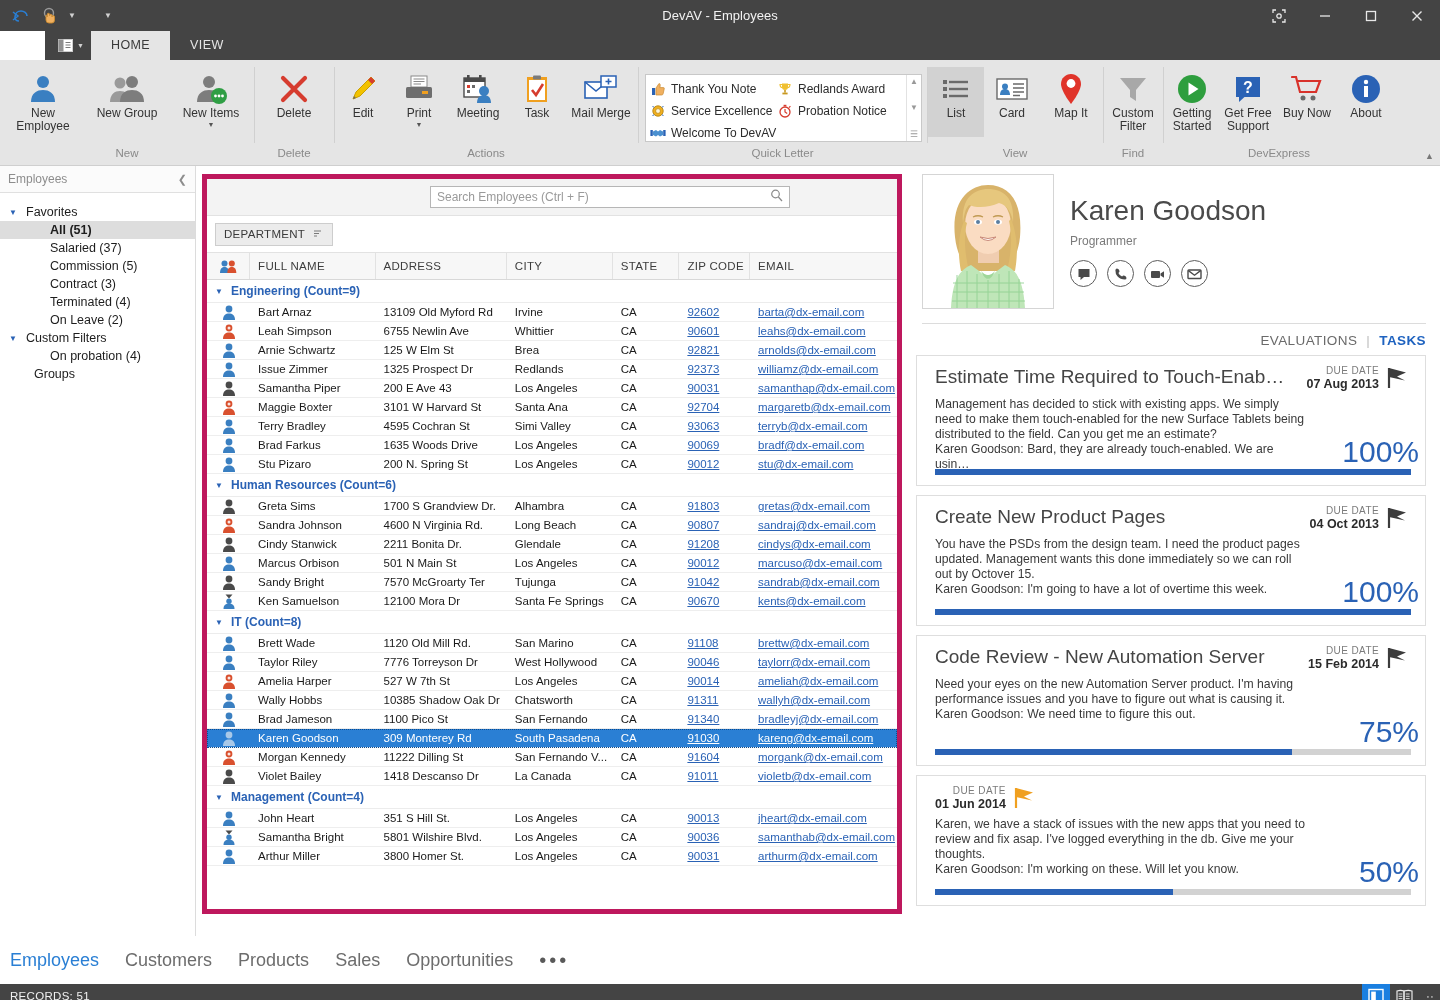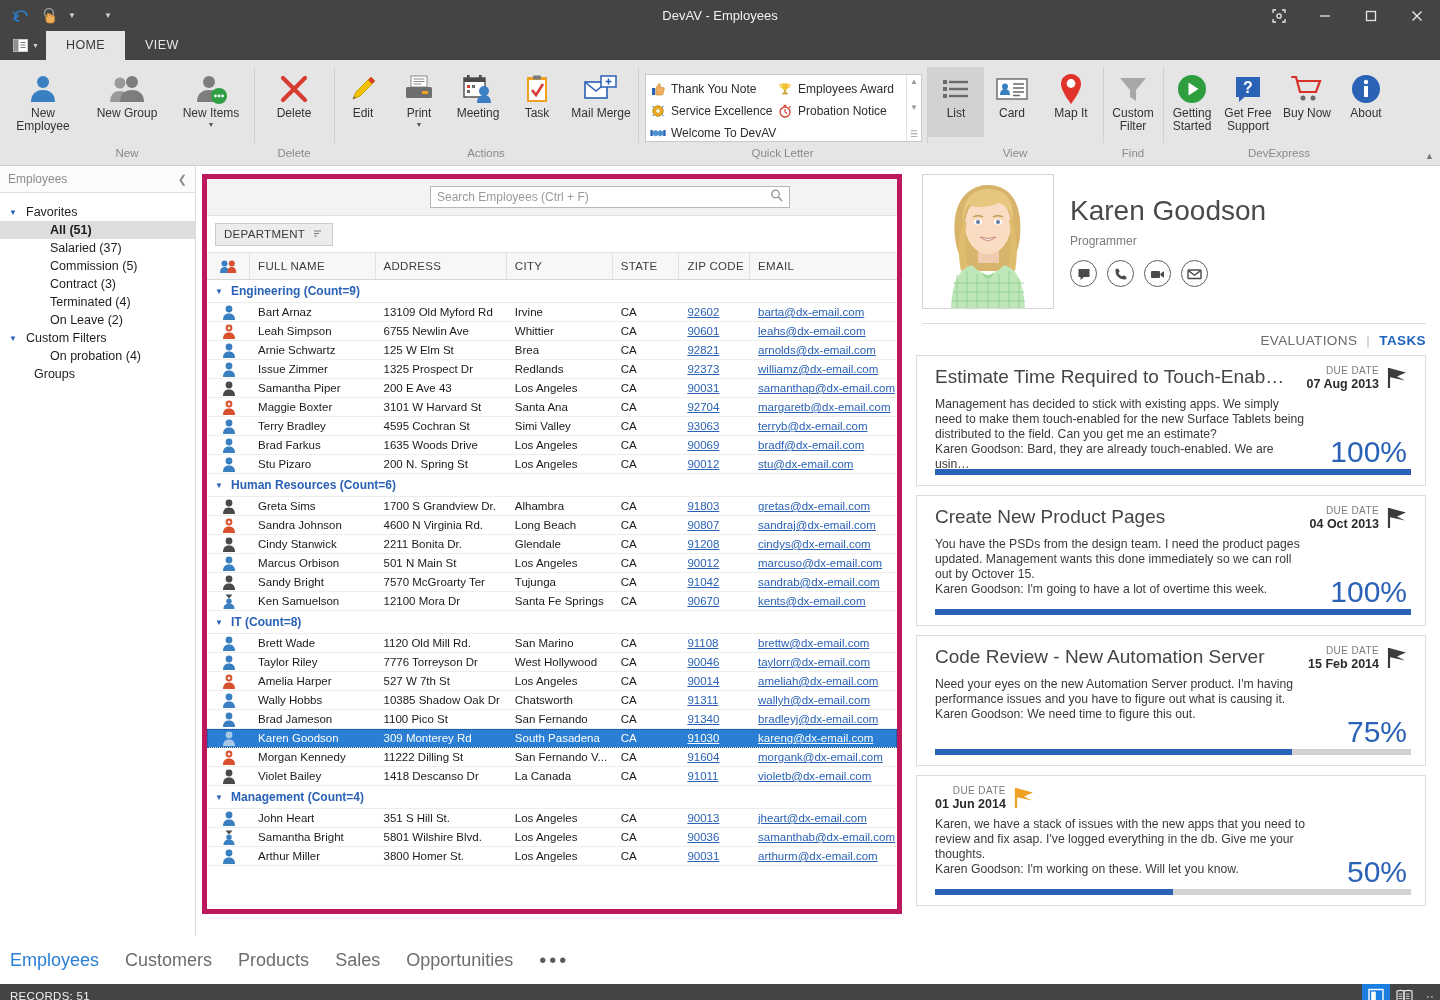--- a/index.html
+++ b/index.html
@@ -23,21 +23,21 @@
   .title-text {
     position: absolute; left: 0; right: 0; text-align: center;
     font-size: 13px; color: #f2f2f2; pointer-events: none;
   }
   .winbtns { margin-left: auto; display: flex; height: 31px; }
   .winbtn { width: 46px; height: 31px; display: flex; align-items: center; justify-content: center;
     color: #e8e8e8; }
 
   
   .ribbon-tabs {
-    height: 29px; background: #444444; display: flex; align-items: flex-start; padding-left: 6px;
+    height: 29px; background: #444444; display: flex; align-items: flex-start; padding-left: 6px; margin-left: 45px;
   }
   .app-menu-btn {
     width: 40px; height: 29px; display: flex; align-items: center; justify-content: center; gap: 2px;
   }
   .rtab {
     padding: 0 20px; height: 29px; line-height: 29px; font-size: 12.5px;
     color: #e6e6e6; letter-spacing: .4px;
   }
   .rtab.active { background: #e5e5e5; color: #3a3a3a; }
 
@@ -180,21 +180,21 @@
   }
   .task-head { display: flex; align-items: flex-start; }
   .task-title { font-size: 19px; color: #454545; line-height: 24px; flex: 1; padding-right: 10px;
     white-space: nowrap; overflow: hidden; }
   .due { text-align: right; padding-right: 6px; }
   .due-lbl { font-size: 10px; color: #7b7b7b; letter-spacing: .4px; line-height: 12px; }
   .due-date { font-size: 12.5px; color: #2b2b2b; font-weight: bold; line-height: 15px; }
   .flag { width: 26px; padding-top: 2px; }
   .task-body { font-size: 12.2px; color: #3a3a3a; line-height: 15px; padding-top: 4px;
     width: 370px; }
-  .pct { position: absolute; right: 18px; bottom: 18px; font-size: 30px; color: #2a62b5; line-height: 30px; }
+  .pct { position: absolute; right: 6px; bottom: 18px; font-size: 30px; color: #2a62b5; line-height: 30px; }
   .bar { position: absolute; left: 18px; right: 14px; bottom: 10px; height: 6px; background: #d2d2d2; }
   .bar > i { display: block; height: 6px; background: #2a62b5; }
 
   
   .bottomnav {
     height: 48px; background: #ffffff; display: flex; align-items: center; gap: 26px;
     padding-left: 10px; border-top: 1px solid #ffffff;
   }
   .bnav { font-size: 18px; color: #6d6d6d; }
   .bnav.active { color: #2a7fd4; }
@@ -409,21 +409,21 @@
           <div class="gitem">
             <span class="gico">
               <svg width="14" height="14" viewBox="0 0 14 14">
                 <path d="M4 1.5 H10 V5 Q10 8,7 8 Q4 8,4 5 Z" fill="#f0c030"></path>
                 <path d="M4 2.5 H2 Q2 5.5,4.6 5.8" stroke="#f0c030" stroke-width="1.1" fill="none"></path>
                 <path d="M10 2.5 H12 Q12 5.5,9.4 5.8" stroke="#f0c030" stroke-width="1.1" fill="none"></path>
                 <rect x="6.2" y="8" width="1.6" height="2.6" fill="#c89820"></rect>
                 <rect x="4.4" y="10.6" width="5.2" height="1.8" fill="#c89820"></rect>
               </svg>
             </span>
-            <span>Employees Award</span>
+            <span>Redlands Award</span>
           </div>
           <div class="gitem">
             <span class="gico">
               <svg width="14" height="14" viewBox="0 0 14 14">
                 <circle cx="7" cy="7" r="5.2" fill="#f0b020" stroke="#b88410" stroke-width=".9"></circle>
                 <circle cx="7" cy="7" r="2.4" fill="#fff6d8" stroke="#b88410" stroke-width=".7"></circle>
                 <path d="M1.6 2 L3 3.6 M12.4 2 L11 3.6 M1.6 12 L3 10.4 M12.4 12 L11 10.4" stroke="#2a62b5" stroke-width="1"></path>
               </svg>
             </span>
             <span>Service Excellence</span>

